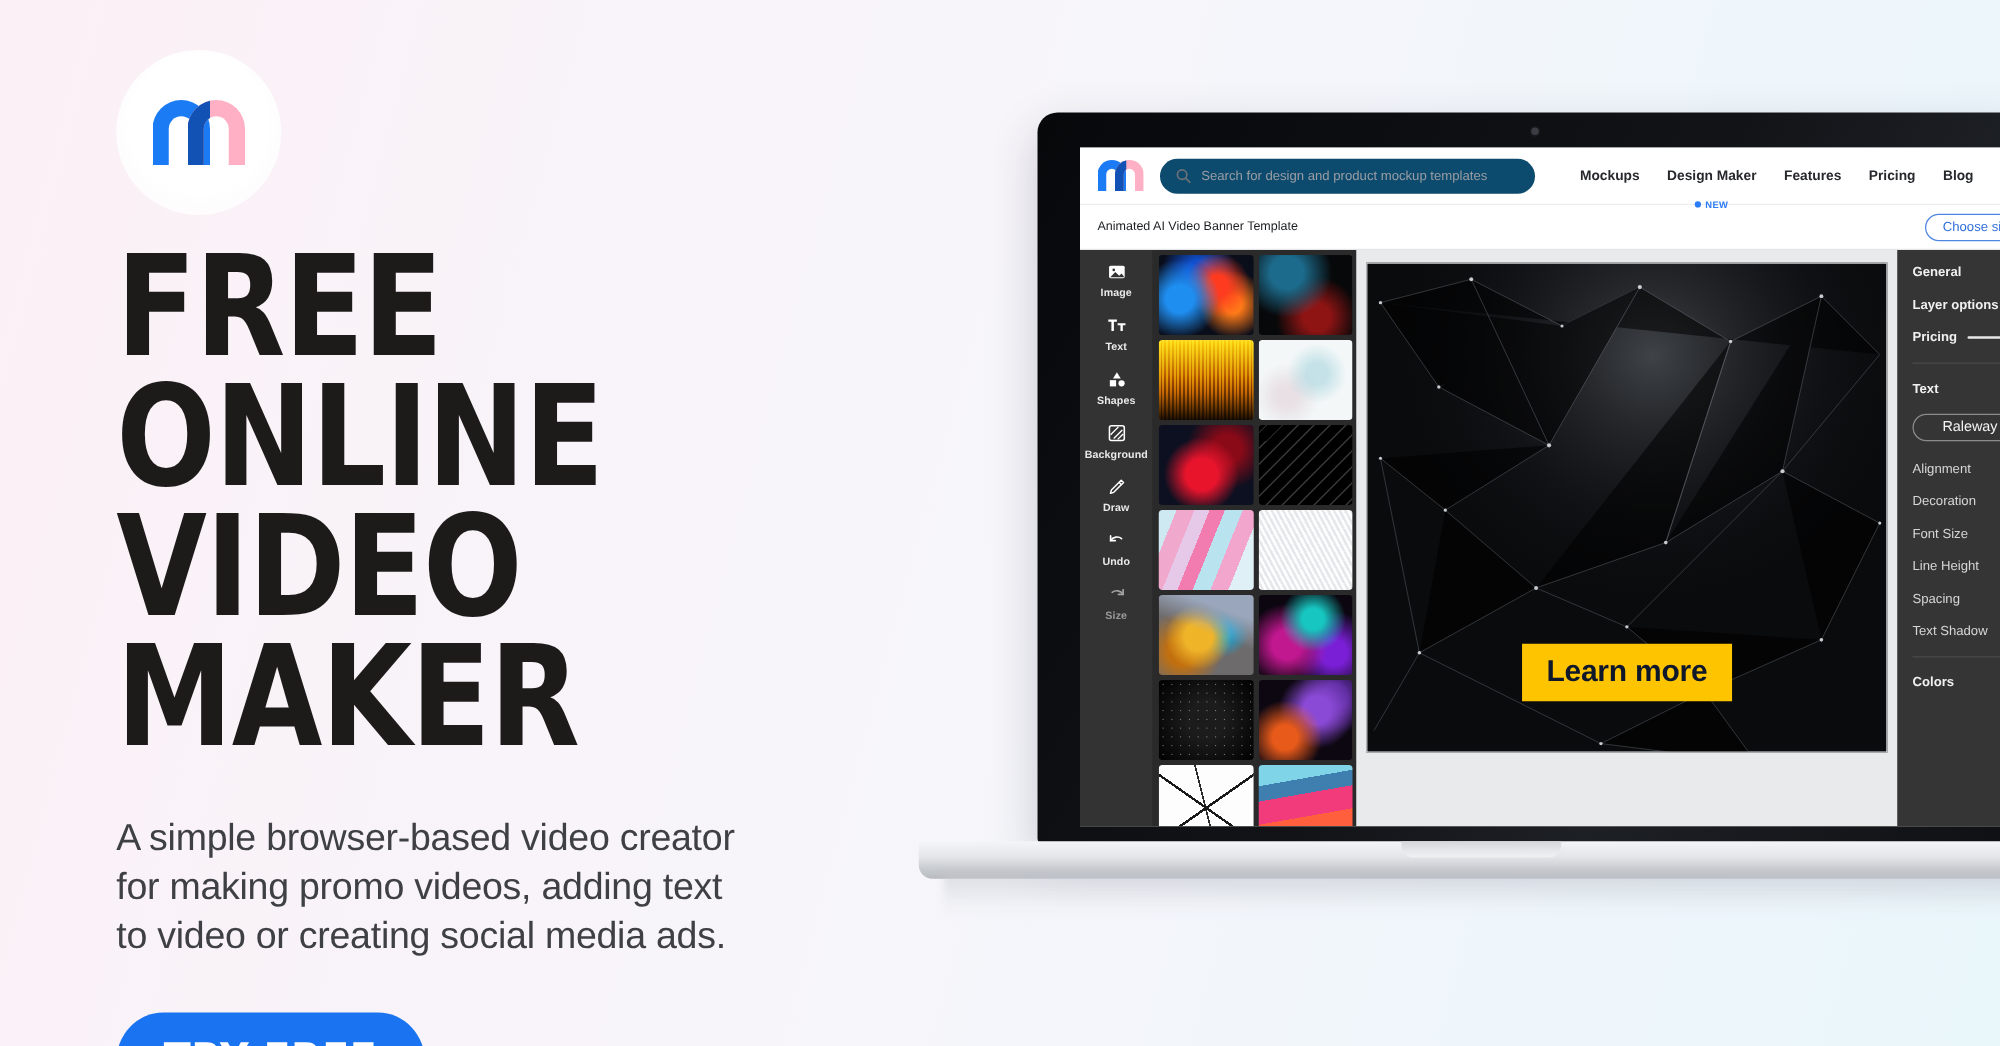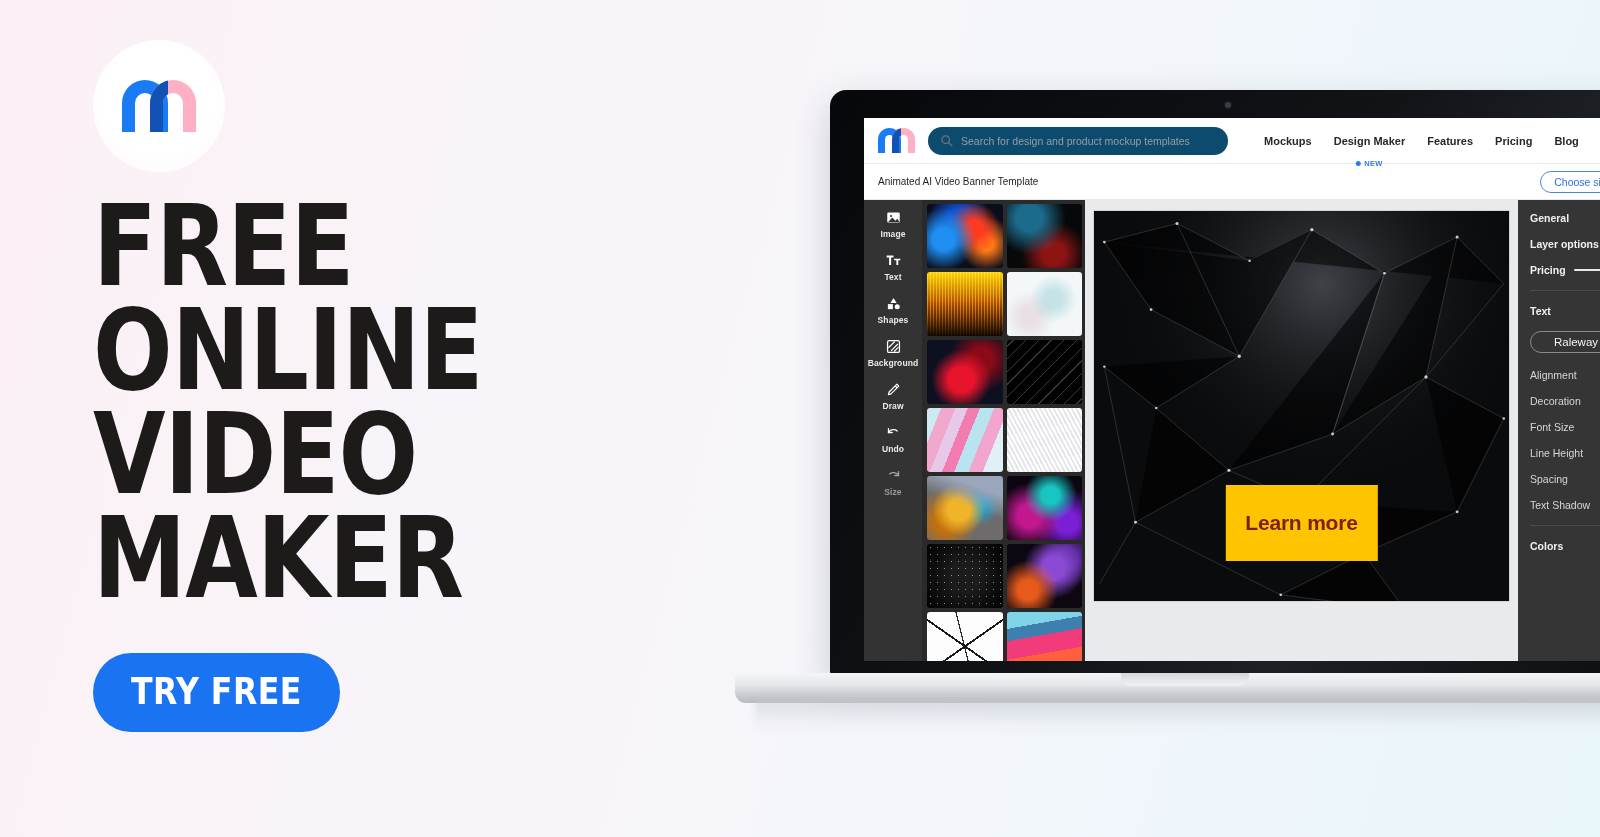--- a/index.html
+++ b/index.html
@@ -167,22 +167,22 @@
   .canvas-text {
     position: absolute; left: 0; right: 0; top: 26px;
     text-align: center; color: #fff;
     font-family: "DejaVu Sans", sans-serif; font-weight: 700;
     font-size: 35px; line-height: 1.17; letter-spacing: -0.5px;
     white-space: pre-line;
     text-shadow: 0 2px 10px rgba(0,0,0,.5);
   }
   .learn-more {
     position: absolute; left: 50%; transform: translateX(-50%); bottom: 40px;
-    background: #ffc400; color: #7f1d1d; font-weight: 700; font-size: 21px;
-    padding: 26px 20px; border: none; cursor: pointer; letter-spacing: -0.2px;
+    background: #ffc400; color: #0f172a; font-weight: 700; font-size: 24px;
+    padding: 9px 20px; border: none; cursor: pointer; letter-spacing: -0.2px;
   }
 
   .props {
     width: 122px; flex: 0 0 auto; background: #353535; padding: 12px 0 0 12px; overflow: hidden;
   }
   .prop { font-size: 10.5px; color: #f0f0f0; margin-bottom: 14px; display: flex; align-items: center; gap: 8px; }
   .prop.strong { font-weight: 700; }
   .prop.light { color: #d6d6d6; font-weight: 500; }
   .slider { width: 46px; height: 2px; background: #e8e8e8; border-radius: 2px; display:block; }
   .divider { height: 1px; background: #4b4b4b; width: 100px; margin: 4px 0 14px 0; }
@@ -223,20 +223,23 @@
         </span>
       <span class="arch arch-overlap">
           <i></i>
         </span>
     </div>
   </div>
 
   <h1 class="headline">FREE ONLINE
 VIDEO MAKER</h1>
 
+  <p class="subhead">A simple browser-based video creator
+for making promo videos, adding text
+to video or creating social media ads.</p>
 
   <button class="cta">TRY FREE</button>
 </section>
 
 <section class="laptop">
 
   <div class="screen-shell">
     <span class="webcam"></span>
 
     <div class="screen">

